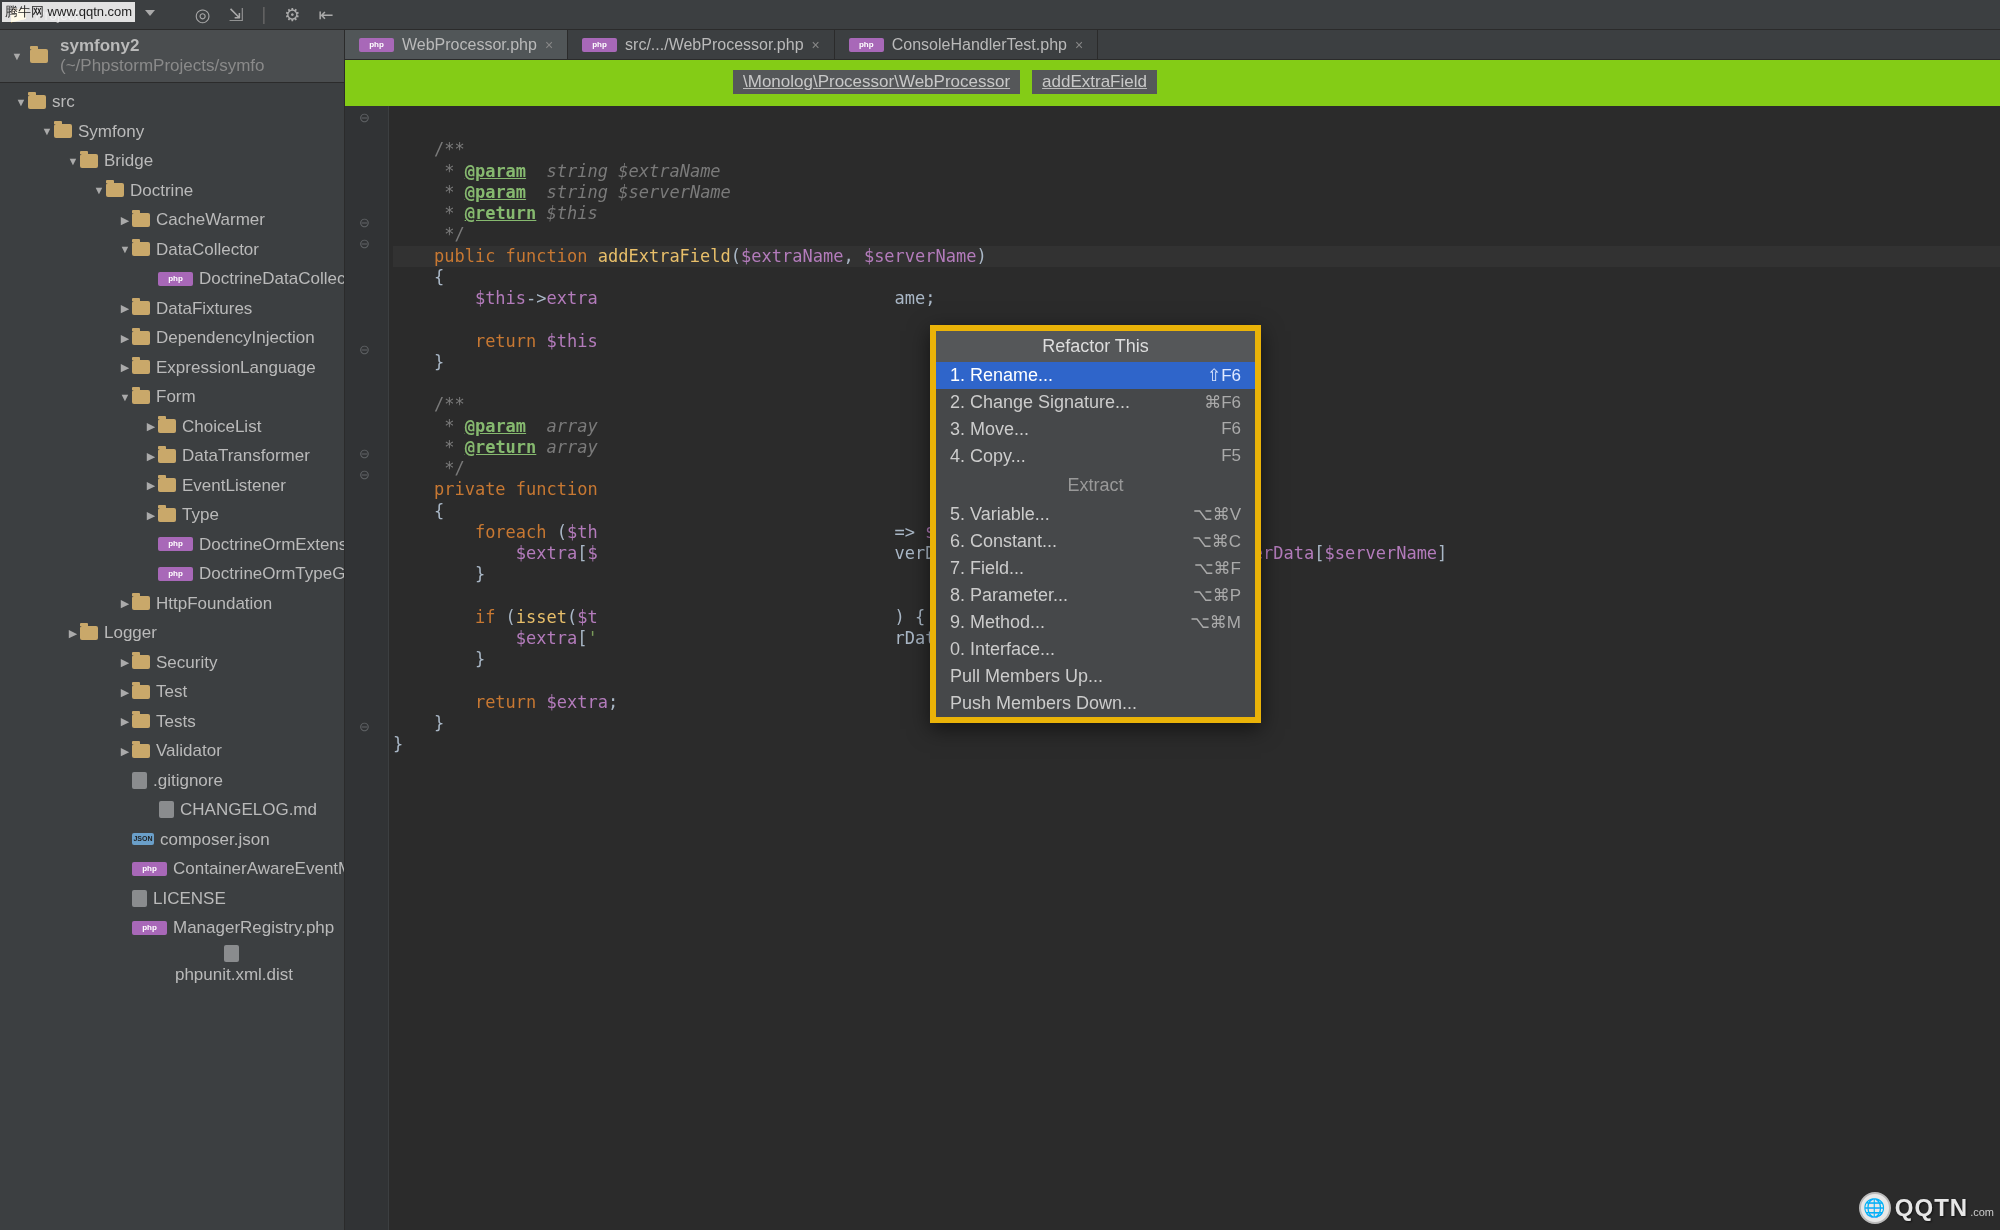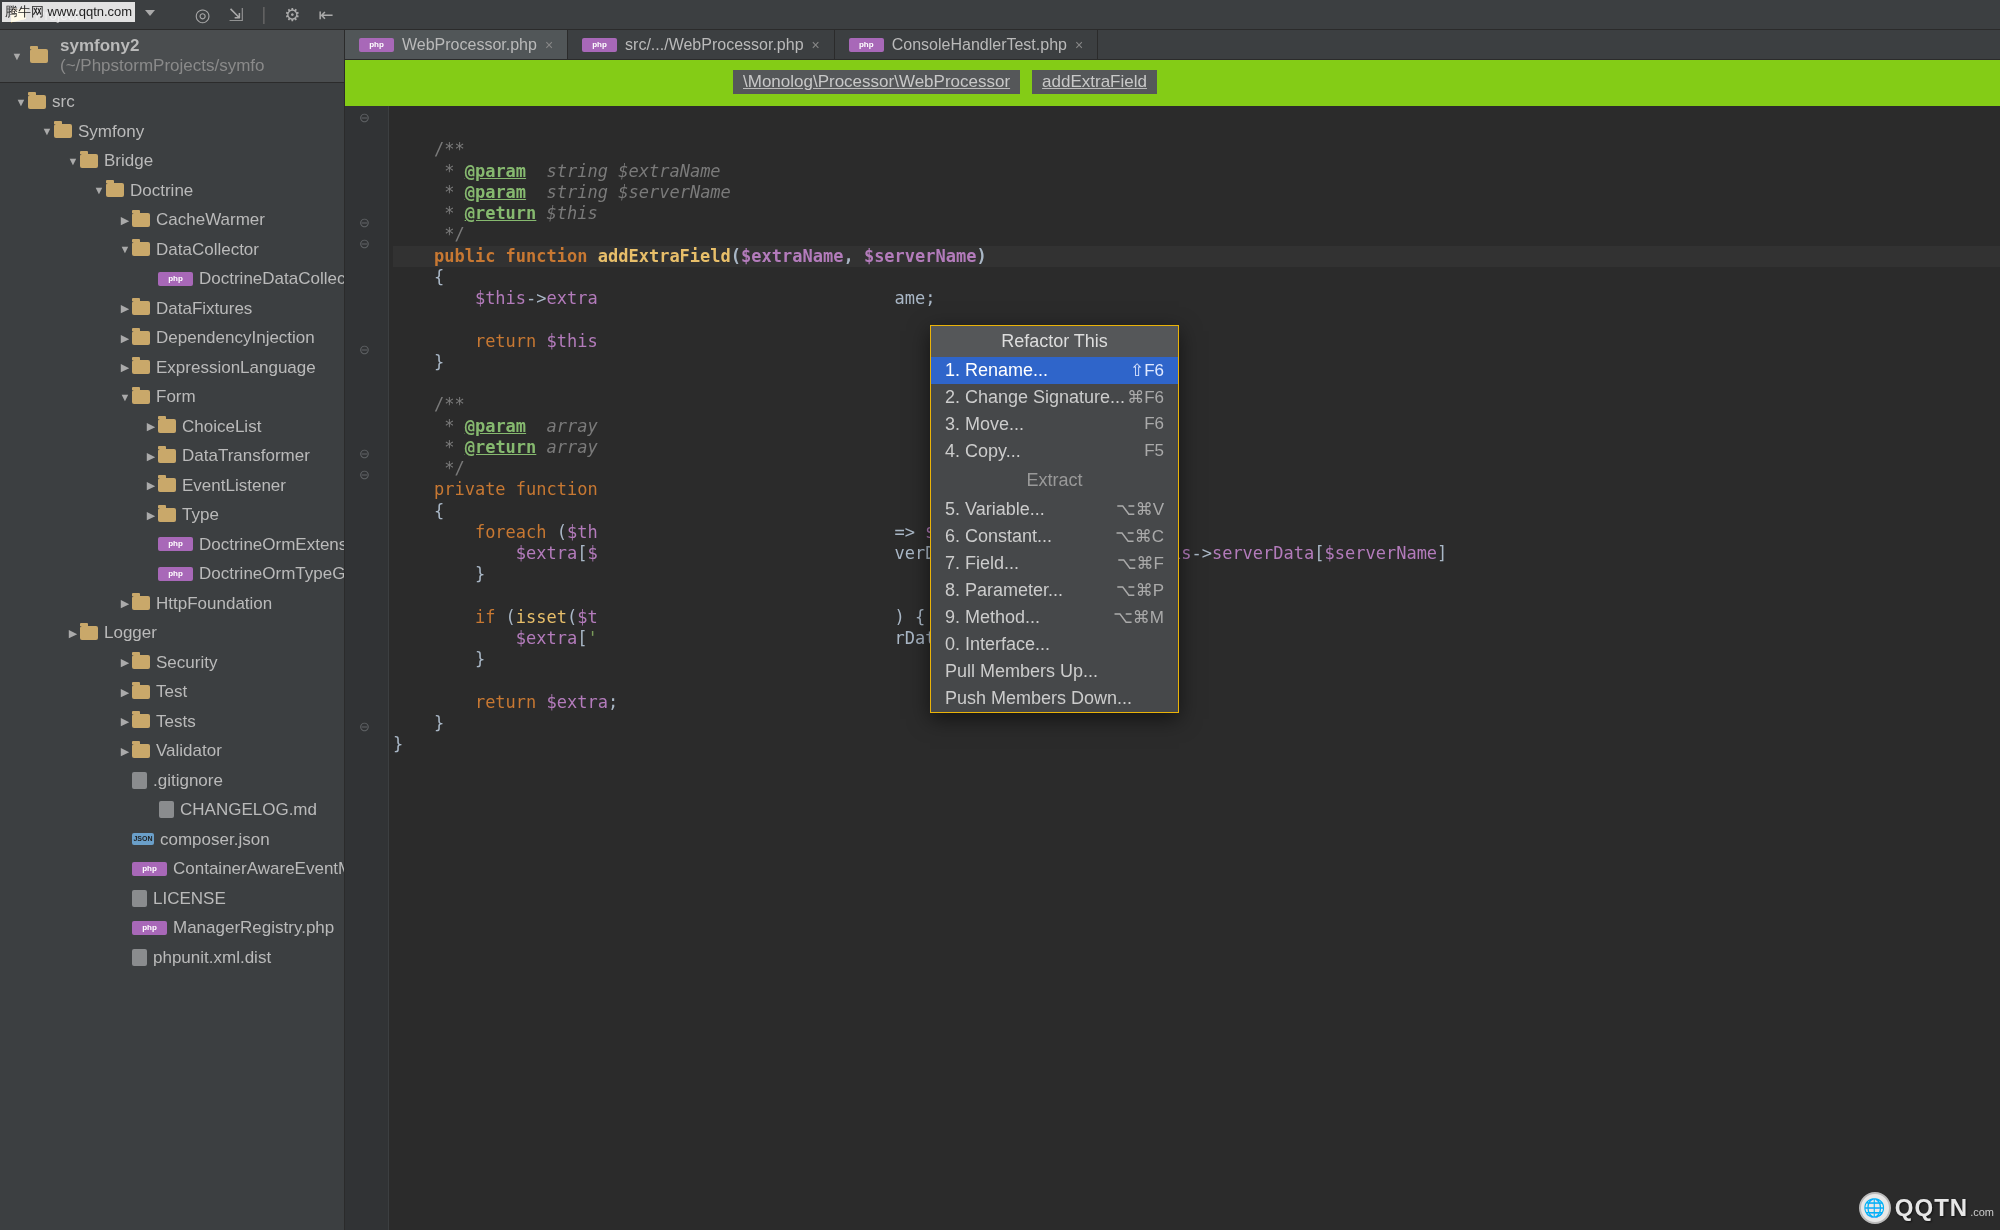--- a/index.html
+++ b/index.html
@@ -54,22 +54,22 @@
 .code { flex:1; padding:12px 0 0 4px; font-family:"Menlo","Consolas",monospace; font-size:17px; line-height:1.25; white-space:pre; color:#a9b7c6; }
 .c-comment { color:#7a7a7a; }
 .c-tag { color:#86b96f; text-decoration:underline; font-weight:bold;}
 .c-type { color:#7a7a7a; font-style:italic; }
 .c-var { color:#7a7a7a; font-style:italic; }
 .c-kw { color:#c87832; }
 .c-fn { color:#e8bf6a; }
 .c-param { color:#b37bbb; }
 .c-prop { color:#b37bbb; }
 .c-str { color:#7a9b5a; }
-.hl-line { background:#323232; display:inline-block; width:100%;font-weight:bold; }
-.popup { position:absolute; top:219px; left:585px; width:249px; background:#46484a; box-shadow:0 6px 20px rgba(0,0,0,.55); border:1px solid #eab308; font-size:18px; }
+.hl-line { background:#323232; display:inline-block; width:100%; }
+.popup { position:absolute; top:219px; left:585px; width:331px; background:#46484a; box-shadow:0 6px 20px rgba(0,0,0,.55); border:6px solid #eab308; font-size:18px; }
 .popup-title { text-align:center; padding:5px 0; background:#555759; color:#ddd; }
 .popup-item { display:flex; justify-content:space-between; padding:3px 14px; cursor:pointer; color:#ccc;}
 .popup-item.selected { background:#2f65ca; color:white; }
 .popup-item .shortcut { color:#aaa; font-size:17px; }
 .popup-item.selected .shortcut { color:#e0e9ff; }
 </style>
 </head>
 <body>
 
 <div class="watermark-tl">腾牛网 www.qqtn.com</div>
@@ -242,21 +242,21 @@
           <div class="tree-node" style="padding-left: 118px;">
             <span class="tog none"></span>
             <span class="file-icon"></span>
             <span class="lbl">LICENSE</span>
           </div>
           <div class="tree-node" style="padding-left: 118px;">
             <span class="tog none"></span>
             <span class="php-icon">php</span>
             <span class="lbl">ManagerRegistry.php</span>
           </div>
-          <div class="tree-node" style="padding-left: 118px;">
+          <div class="tree-node" style="padding-left: 118px; flex-direction: column;">
             <span class="tog none"></span>
             <span class="file-icon"></span>
             <span class="lbl">phpunit.xml.dist</span>
           </div>
         </div>
     </div>
 
     <div class="editor-area">
       <div class="tabs" id="tabs">
           <div class="tab active">

